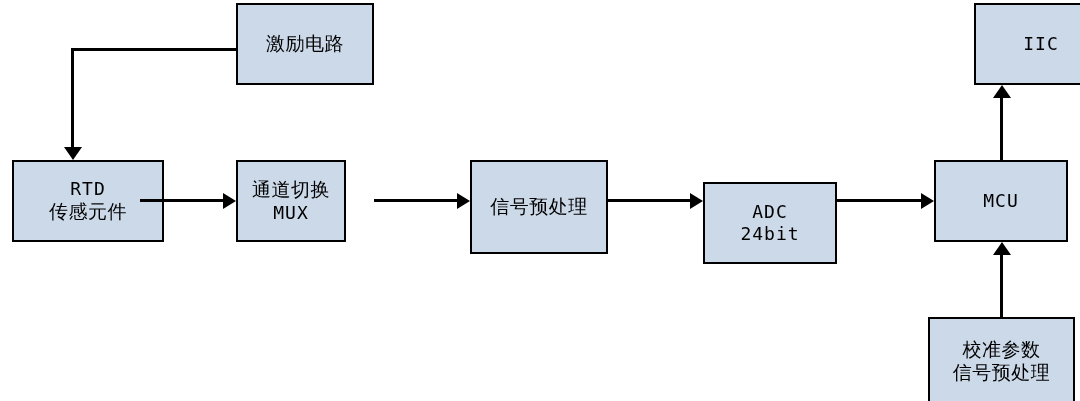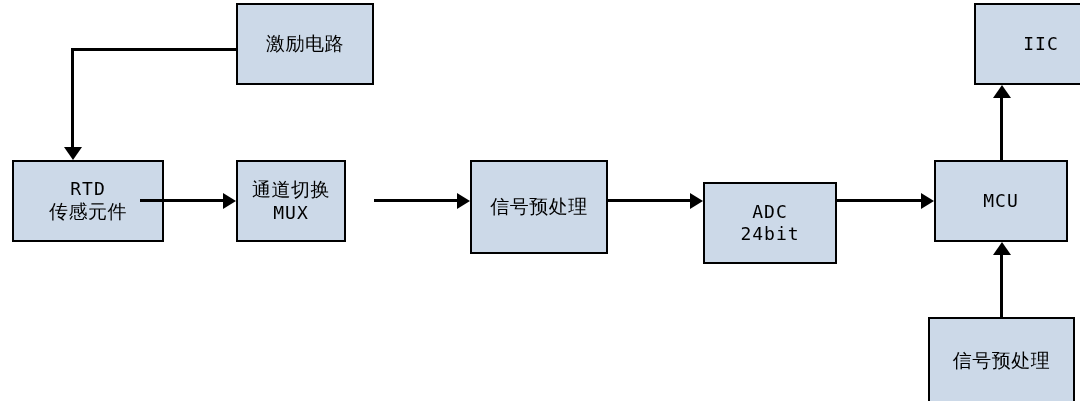--- a/index.html
+++ b/index.html
@@ -108,20 +108,21 @@
 
   <div class="node" style="left:934px; top:160px; width:134px; height:82px;text-align:center;">
     <span class="ln mono">MCU</span>
   </div>
 
   <div class="node" style="left:974px; top:3px; width:134px; height:82px;">
     <span class="ln mono">IIC</span>
   </div>
 
   <div class="node" style="left:928px; top:317px; width:147px; height:88px;">
+    <span class="ln cjk">校准参数</span>
     <span class="ln cjk">信号预处理</span>
   </div>
 
   <div class="hline" style="left:71px; top:48px; width:167px;"></div>
   <div class="vline" style="left:71px; top:48px; height:100px;"></div>
   <div class="arrow-d" style="left:63.5px; top:147px;"></div>
 
   <div class="hline" style="left:140px; top:199px; width:84px;"></div>
   <div class="arrow-r" style="left:223px; top:192.5px;"></div>
 

